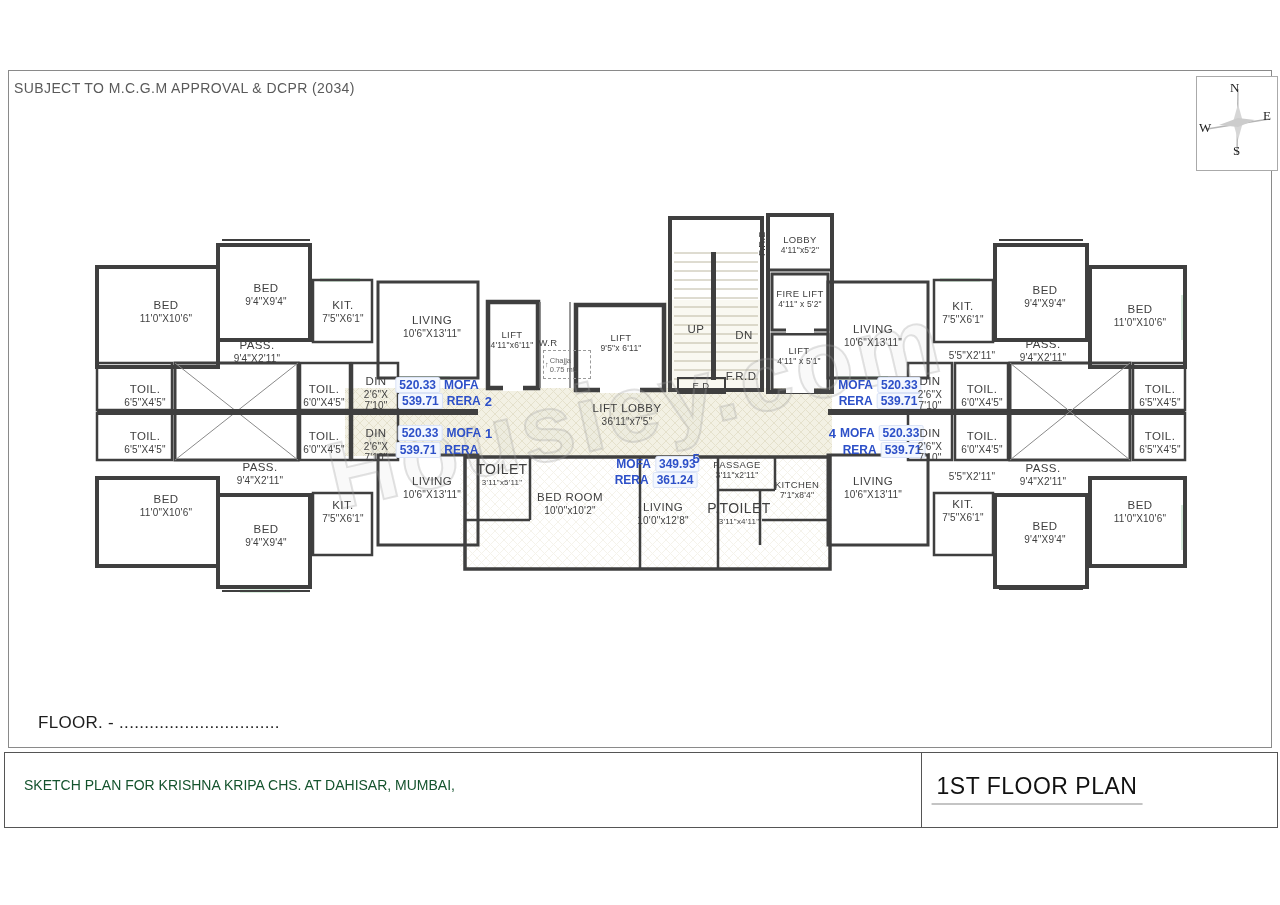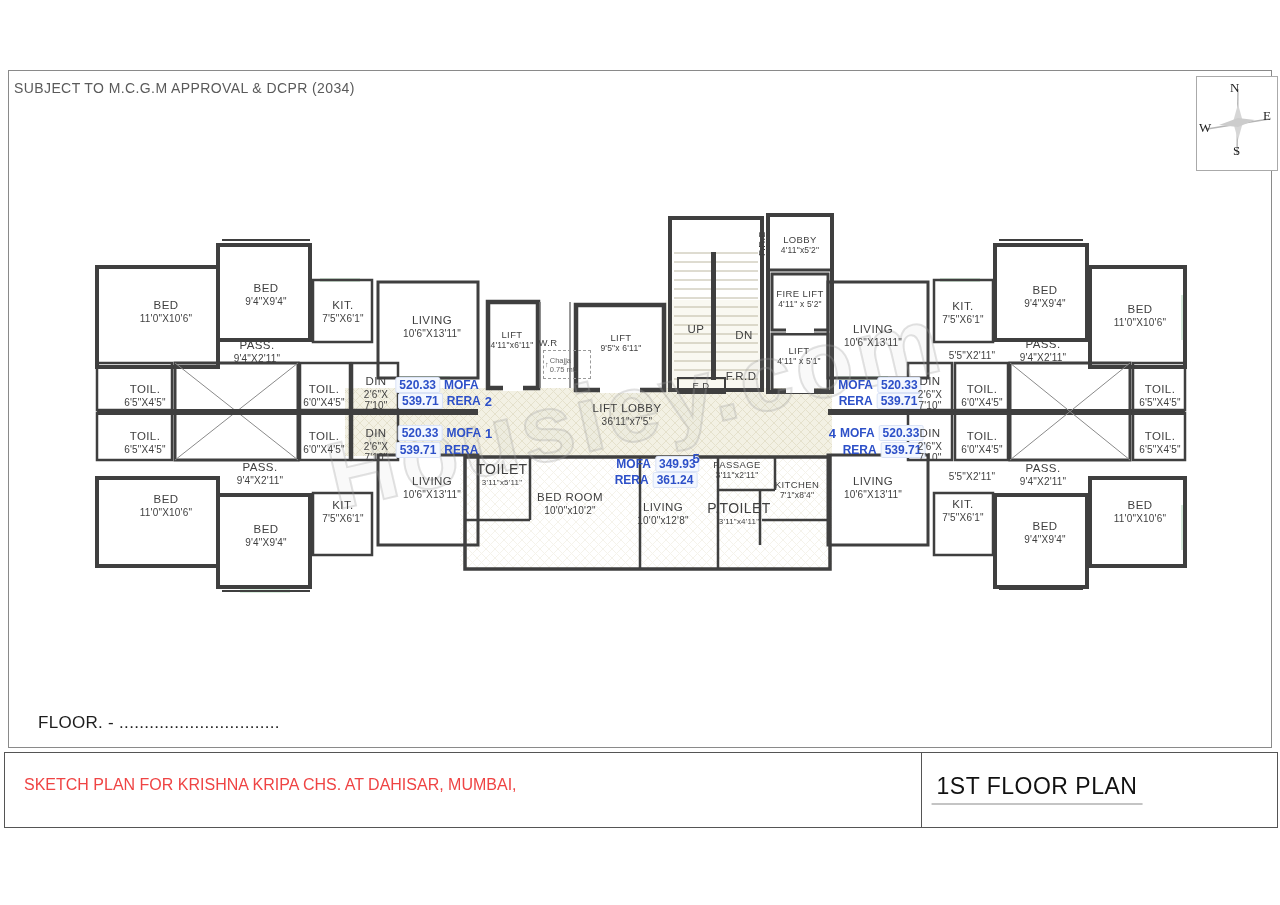--- a/index.html
+++ b/index.html
@@ -27,21 +27,21 @@
             gap:4px;font-size:12px;font-weight:bold;color:#2d50c8;white-space:nowrap;}
   .valbox{background:#f3f7fe;border:1px solid #d9e2f6;border-radius:2px;padding:0 3px;font-weight:bold;}
   .flatno{font-size:13px;font-weight:bold;color:#2d50c8;}
   .chajja{position:absolute;left:543px;top:350px;width:46px;height:27px;border:1px dashed #9a9a9a;
           display:flex;align-items:center;font-size:7.5px;color:#666;line-height:1.2;}
   .chajja .arr{margin:0 1px;} .chajja .cx{display:flex;flex-direction:column;}
   .footer-line{position:absolute;top:713px;font-size:17px;color:#1d1d1d;letter-spacing:.3px;text-align:center;}
   .titlebar{position:absolute;left:4px;top:752px;width:1272px;height:74px;border:1.5px solid #555;}
   .titlebar .div{position:absolute;left:916px;top:0;width:0;height:100%;border-left:1.5px solid #555;}
   .title-left{position:absolute;left:24px;top:752px;height:66px;display:flex;align-items:center;
-              font-size:16px;color:#ef4444;}
+              font-size:14px;color:#14532d;}
   .title-right{position:absolute;left:1037px;top:789px;transform:translate(-50%,-50%);
                font-size:23px;color:#111;letter-spacing:.5px;border-bottom:2px solid #c4c4c4;
                padding:0 5px 3px;white-space:nowrap;}
 </style>
 </head>
 <body>
 
 <div class="stage">
 
   <div class="border-main"></div>

